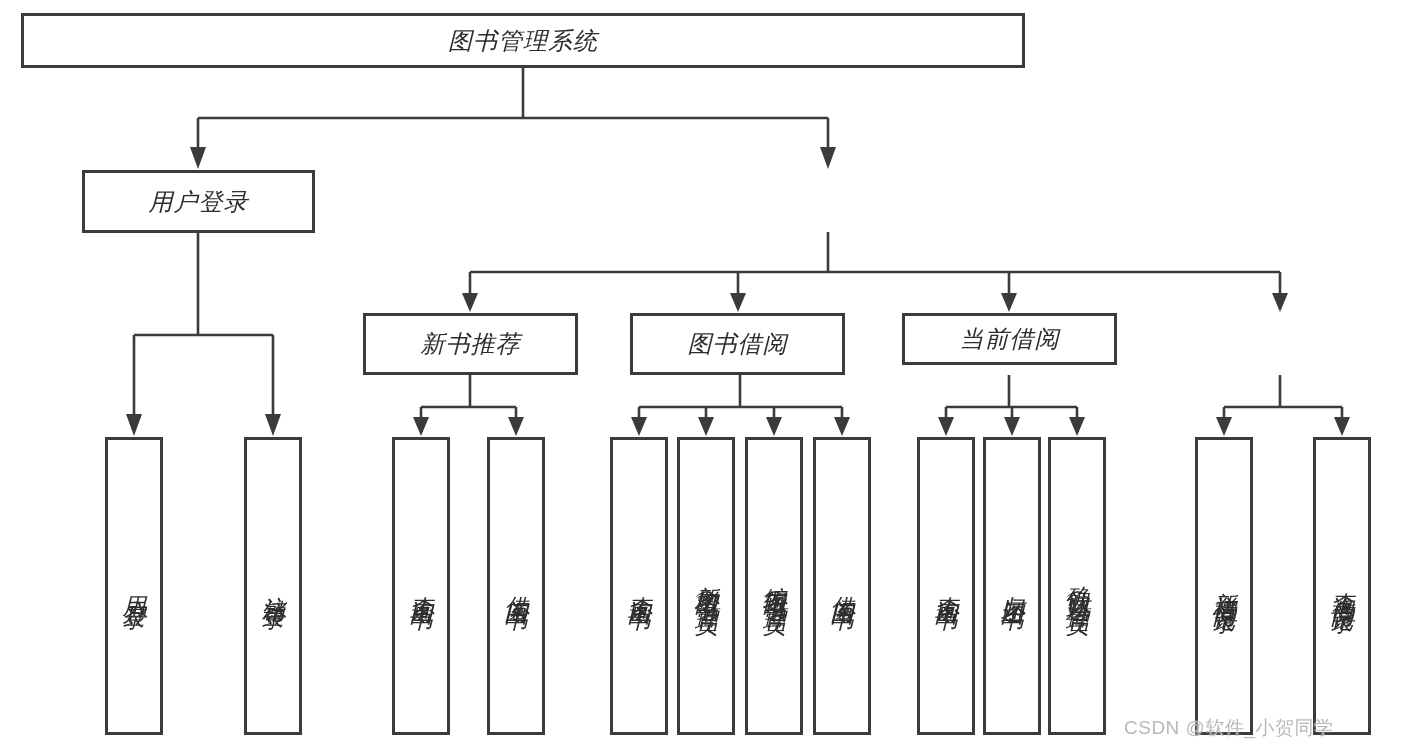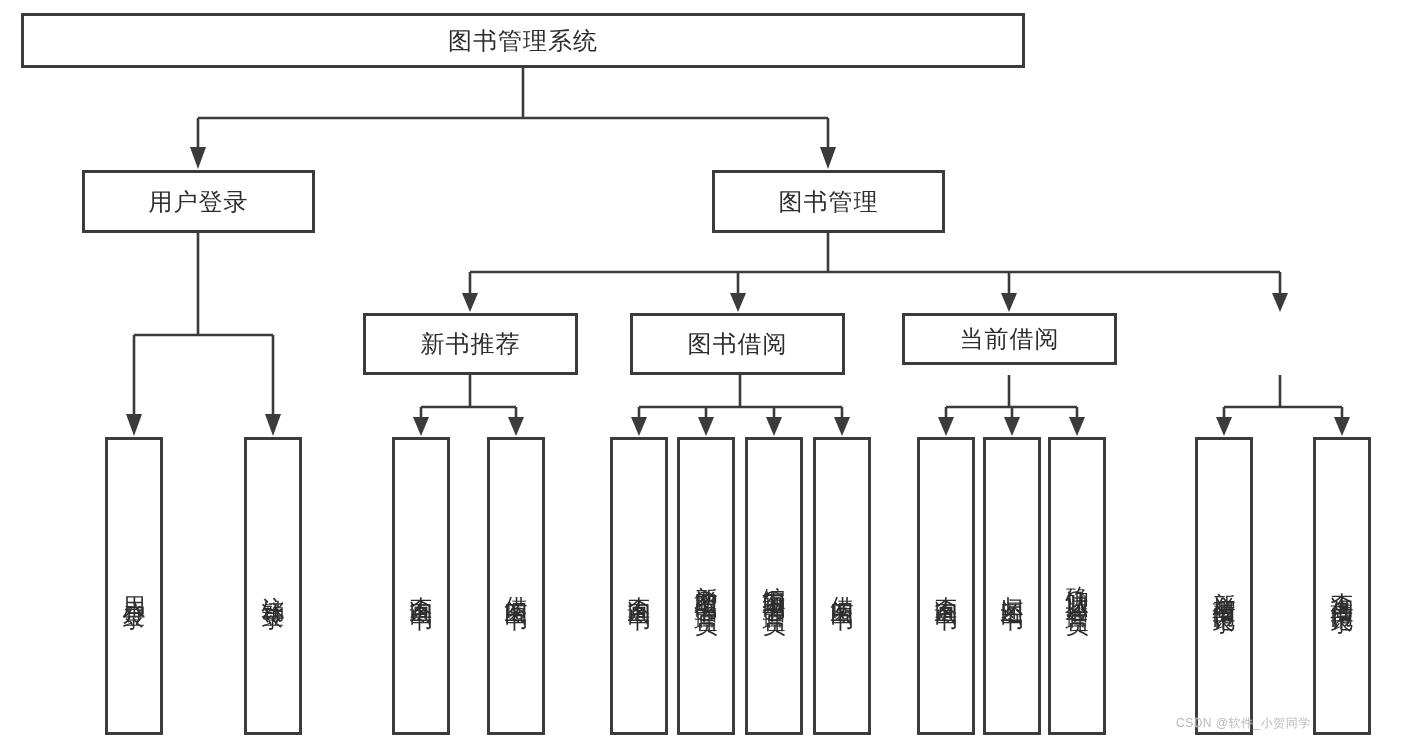--- a/index.html
+++ b/index.html
@@ -25,40 +25,41 @@
     position: absolute;
     box-sizing: border-box;
     border: 3px solid #3b3b3b;
     background: #ffffff;
     color: #2d2d2d;
     display: flex;
     align-items: center;
     justify-content: center;
     z-index: 1;
     text-align: left;
+    font-style: italic;
   }
   .node.h {
     font-size: 24px;
     letter-spacing: 1px;
     line-height: 1;
   }
   .node.v {
     font-size: 23px;
     writing-mode: vertical-rl;
     text-orientation: mixed;
     letter-spacing: 4px;
     line-height: 1;
     padding: 4px 0;
   }
   #watermark {
     position: absolute;
-    left: 1176px;
+    left: 1124px;
     top: 715px;
     z-index: 3;
-    font-size: 12px;
+    font-size: 19px;
     color: #b5b5b5;
     opacity: 0.95;
     letter-spacing: 0.5px;
     white-space: nowrap;
     text-shadow: 0 0 2px #ffffff;
   }
 </style>
 </head>
 <body>
 
@@ -94,21 +95,20 @@
       <polygon points="1004,417 1020,417 1012,436"></polygon>
       <polygon points="1069,417 1085,417 1077,436"></polygon>
       <polygon points="1216,417 1232,417 1224,436"></polygon>
       <polygon points="1334,417 1350,417 1342,436"></polygon>
     </g>
   </svg>
 
   <div class="node h" style="left:21px;top:13px;width:1004px;height:55px">图书管理系统</div>
 
   <div class="node h" style="left:82px;top:170px;width:233px;height:63px">用户登录</div>
-  <div class="node h" style="left:712px;top:170px;width:233px;height:63px">图书管理</div>
 
   <div class="node h" style="left:363px;top:313px;width:215px;height:62px">新书推荐</div>
   <div class="node h" style="left:630px;top:313px;width:215px;height:62px">图书借阅</div>
   <div class="node h" style="left:902px;top:313px;width:215px;height:52px">当前借阅</div>
 
   <div class="node v" style="left:105px;top:437px;width:58px;height:298px">用户登录</div>
   <div class="node v" style="left:244px;top:437px;width:58px;height:298px">注销登录</div>
 
   <div class="node v" style="left:392px;top:437px;width:58px;height:298px">查询图书</div>
   <div class="node v" style="left:487px;top:437px;width:58px;height:298px">借阅图书</div>

